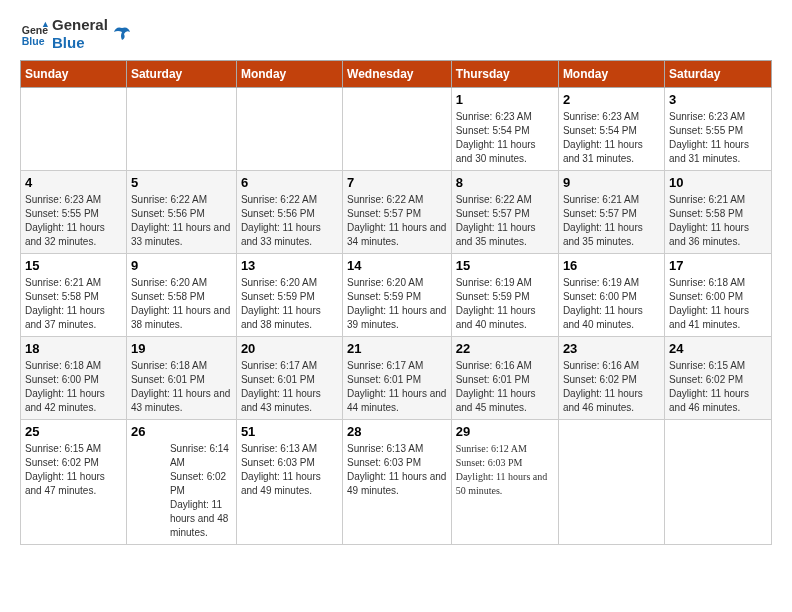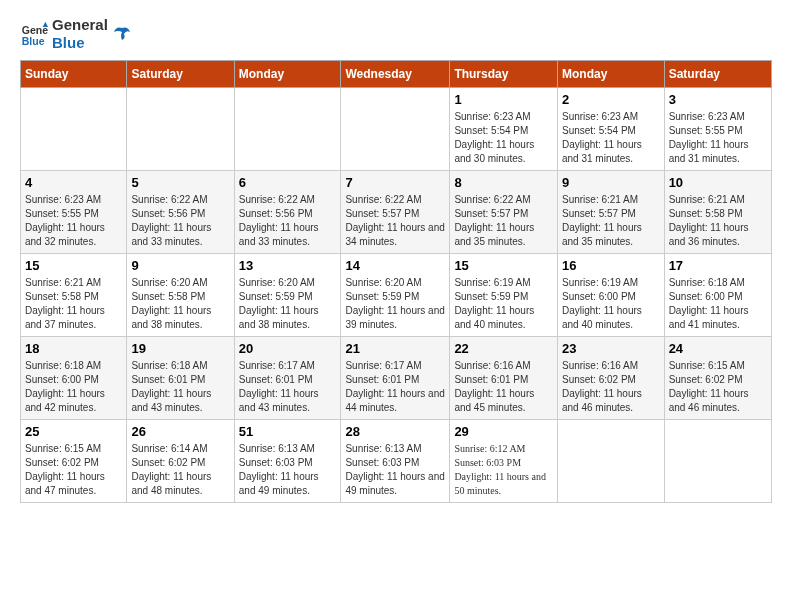--- a/index.html
+++ b/index.html
@@ -272,21 +272,21 @@
       </tr>
       <tr>
         <td>
           <span class="day-number">25</span>
           <div class="day-info" style="white-space: pre-line;">Sunrise: 6:15 AM
 Sunset: 6:02 PM
 Daylight: 11 hours and 47 minutes.</div>
         </td>
         <td>
           <span class="day-number">26</span>
-          <div class="day-info" style="white-space: pre-line;">Sunrise: 6:14 AM
+          <div class="day-info" style="white-space: pre-line; margin-left: 39px;">Sunrise: 6:14 AM
 Sunset: 6:02 PM
 Daylight: 11 hours and 48 minutes.</div>
         </td>
         <td>
           <span class="day-number">51</span>
           <div class="day-info" style="white-space: pre-line;">Sunrise: 6:13 AM
 Sunset: 6:03 PM
 Daylight: 11 hours and 49 minutes.</div>
         </td>
         <td>

